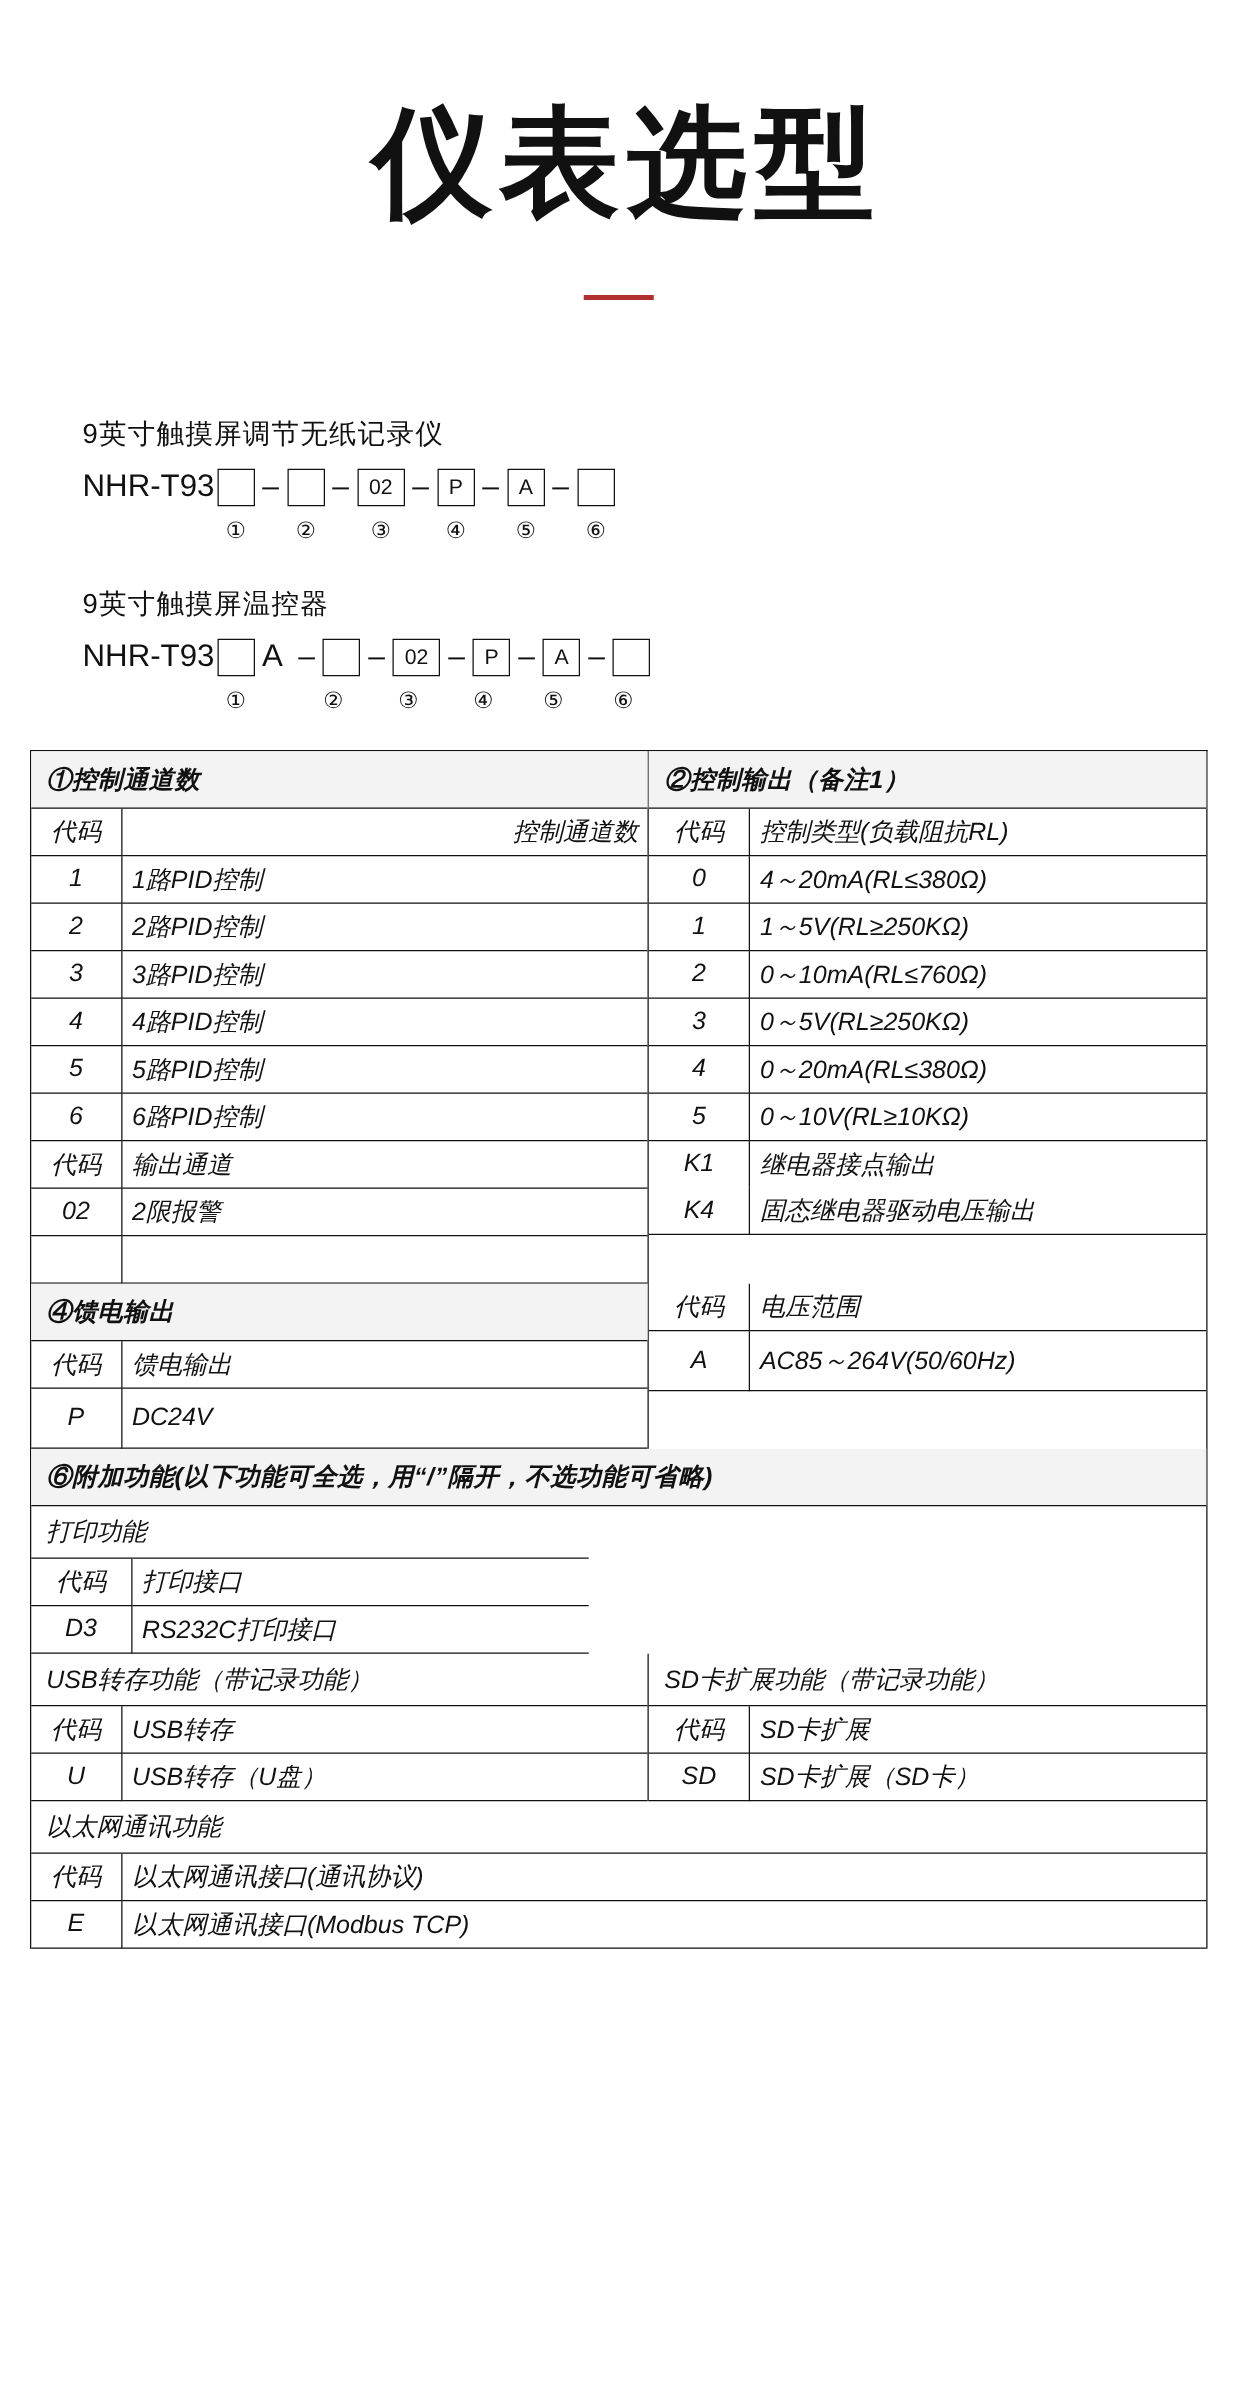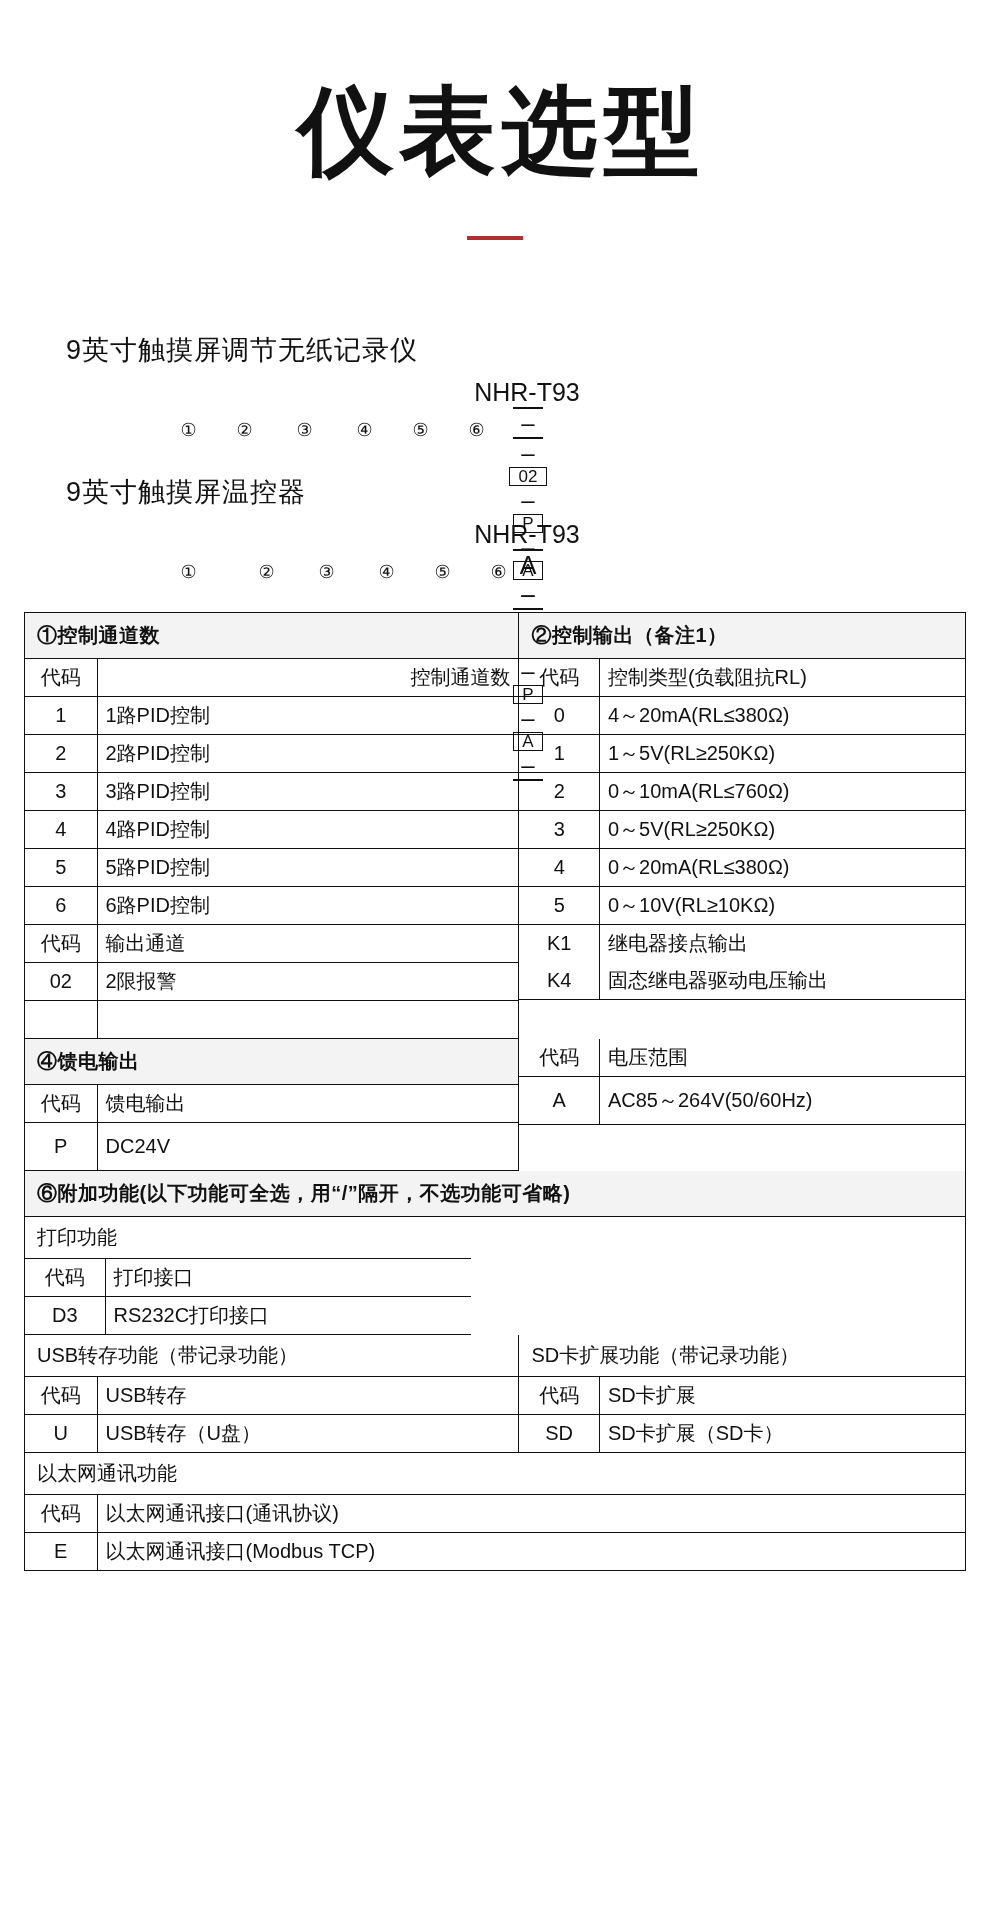--- a/index.html
+++ b/index.html
@@ -34,30 +34,29 @@
     height: 4px;
     background: #b03030;
     margin: 52px auto 0 auto;
   }
 
   
   .models {
     margin: 92px 0 0 66px;
   }
   .model-name {
-    font-size: 27px;
+    font-size: 22px;
     color: #111;
     margin-bottom: 10px;
     letter-spacing: 1px;
   }
   .model-row {
     display: flex;
     align-items: center;
     height: 36px;
-    flex-direction: column;
   }
   .model-prefix {
     font-size: 25px;
     letter-spacing: 0px;
     margin-right: 2px;
   }
   .mbox {
     width: 30px;
     height: 30px;
     border: 1.5px solid #111;
@@ -88,20 +87,21 @@
     text-align: center;
   }
   .spacer26 { width: 26px; }
   .model-gap { height: 30px; }
 
   
   .tables {
     margin: 26px 24px 24px 24px;
     border: 1.5px solid #111;
     border-bottom: none;
+    font-style: italic;
   }
   .trow {
     display: flex;
     width: 100%;
   }
   .col-left { width: 52.6%; border-right: 1.5px solid #111; }
   .col-right { width: 47.4%; }
   .full { width: 100%; }
 
   .sect-head {

